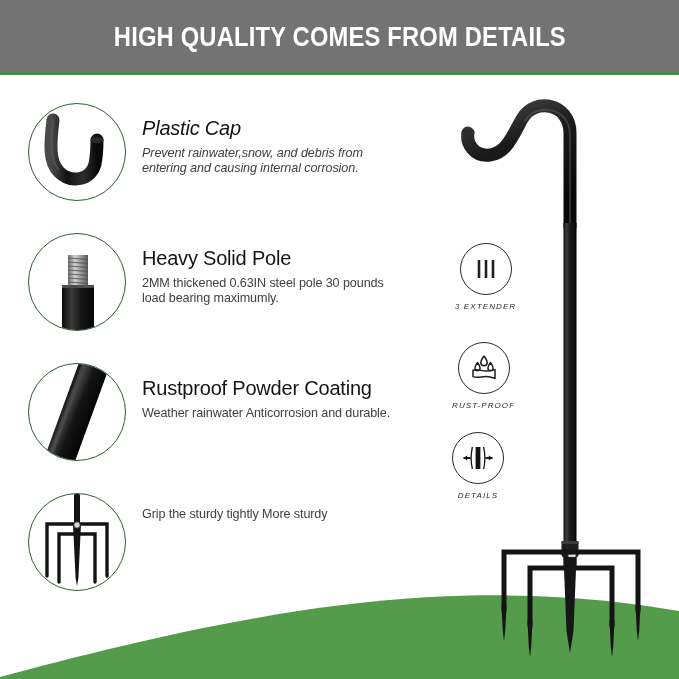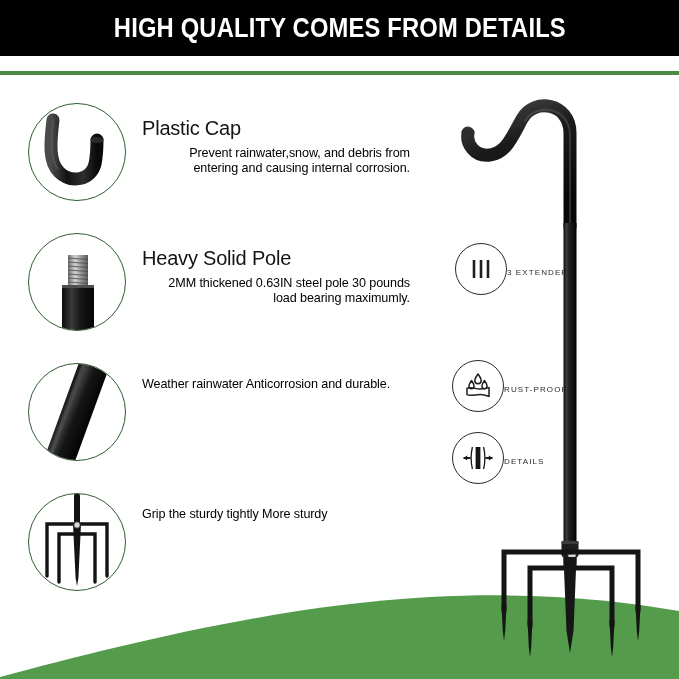--- a/index.html
+++ b/index.html
@@ -2,54 +2,54 @@
 <html><head>
 <meta charset="utf-8">
 <style>
   html,body{margin:0;padding:0;background:#fff;}
   body{width:679px;height:679px;overflow:hidden;
        font-family:"Liberation Sans","DejaVu Sans",sans-serif;
        color:#1a1a1a;}
   .page{position:relative;width:679px;height:679px;background:#ffffff;overflow:hidden;}
 
   
-  .banner{position:absolute;left:0;top:0;width:679px;height:56px;
-          background:#000000;display:flex;align-items:center;justify-content:center;}
+  .banner{position:absolute;left:0;top:0;width:679px;height:75px;
+          background:#737373;display:flex;align-items:center;justify-content:center;}
   .banner-underline{position:absolute;left:0;top:71px;width:679px;height:4px;
           background:#4b8b45;}
   .banner-title{color:#ffffff;font-size:27px;font-weight:bold;letter-spacing:.2px;
           transform:scaleX(.88);transform-origin:center;white-space:nowrap;
           font-family:"Liberation Sans","DejaVu Sans",sans-serif;}
 
   
   .hill{position:absolute;left:0;bottom:0;width:679px;height:120px;}
 
   
   .features{position:absolute;left:0;top:75px;width:440px;}
   .feature{position:absolute;display:flex;align-items:flex-start;}
-  .f0{top:28px;left:28px;}
+  .f0{top:28px;left:28px;font-style:italic;}
   .f1{top:158px;left:28px;}
   .f2{top:288px;left:28px;}
   .f3{top:418px;left:28px;}
 
   .fcircle{position:relative;width:96px;height:96px;border-radius:50%;
            border:1px solid #2f5d2e;background:#fff;flex:0 0 96px;overflow:hidden;}
   .ftext{margin-left:16px;padding-top:14px;max-width:268px;}
   .ftitle{font-size:20px;font-weight:400;color:#141414;letter-spacing:-.2px;
           line-height:1.1;margin:0 0 7px 0;white-space:nowrap;}
-  .fdesc{font-size:12.6px;color:#000000;line-height:1.18;margin:0;
-         letter-spacing:-.1px;text-align:right;}
+  .fdesc{font-size:12.6px;color:#404040;line-height:1.18;margin:0;
+         letter-spacing:-.1px;}
 
   
   .product{position:absolute;left:430px;top:75px;width:249px;height:604px;}
 
   
-  .badge{position:absolute;display:flex;flex-direction:row;align-items:center;}
+  .badge{position:absolute;display:flex;flex-direction:column;align-items:center;font-style:italic;}
   .b0{left:455px;top:243px;}
-  .b1{left:452px;top:360px;}
+  .b1{left:452px;top:342px;}
   .b2{left:452px;top:432px;}
   .badge-circle{width:50px;height:50px;border-radius:50%;border:1.4px solid #2a2a2a;
                 display:flex;align-items:center;justify-content:center;background:#fff;}
   .badge-label{margin-top:7px;font-size:8px;letter-spacing:1.1px;color:#2a2a2a;
                white-space:nowrap;font-weight:500;}
 </style>
 </head>
 <body>
 
 <div class="page">
@@ -135,20 +135,21 @@
               <stop offset="100%" stop-color="#060606"></stop>
             </linearGradient>
           </defs>
           <g transform="rotate(20 48 48)">
             <rect x="33" y="-12" width="30" height="120" fill="url(#cpg)"></rect>
             <rect x="36" y="-12" width="4" height="120" fill="#585858" opacity=".5"></rect>
           </g>
         </svg>
       </div>
       <div class="ftext">
+        <p class="ftitle">Rustproof Powder Coating</p>
         <p class="fdesc">Weather rainwater Anticorrosion and durable.</p>
       </div>
     </div>
 
     <div class="feature f3">
       <div class="fcircle">
         <svg viewBox="0 0 96 96" width="96" height="96">
           <g stroke="#131313" fill="none" stroke-linecap="round">
             <line x1="48" y1="2" x2="48" y2="30" stroke-width="6"></line>
             <path d="M48,30 L18,30 L18,82" stroke-width="3.4"></path>

